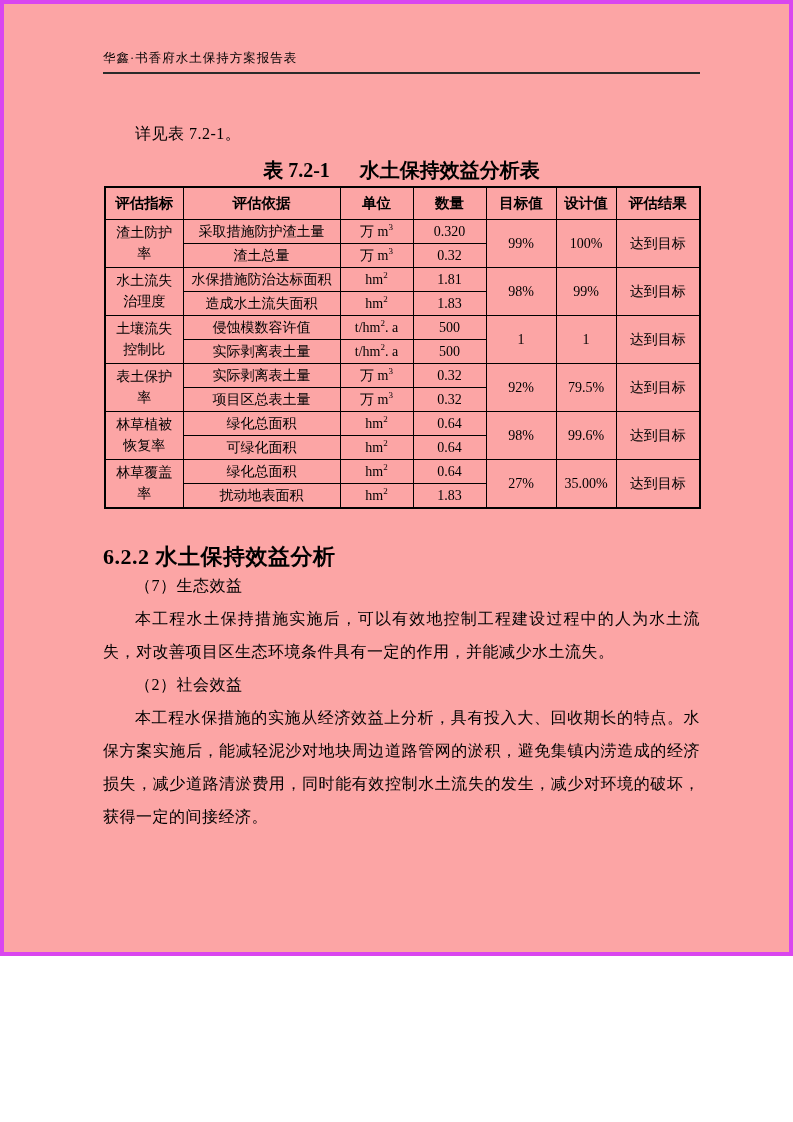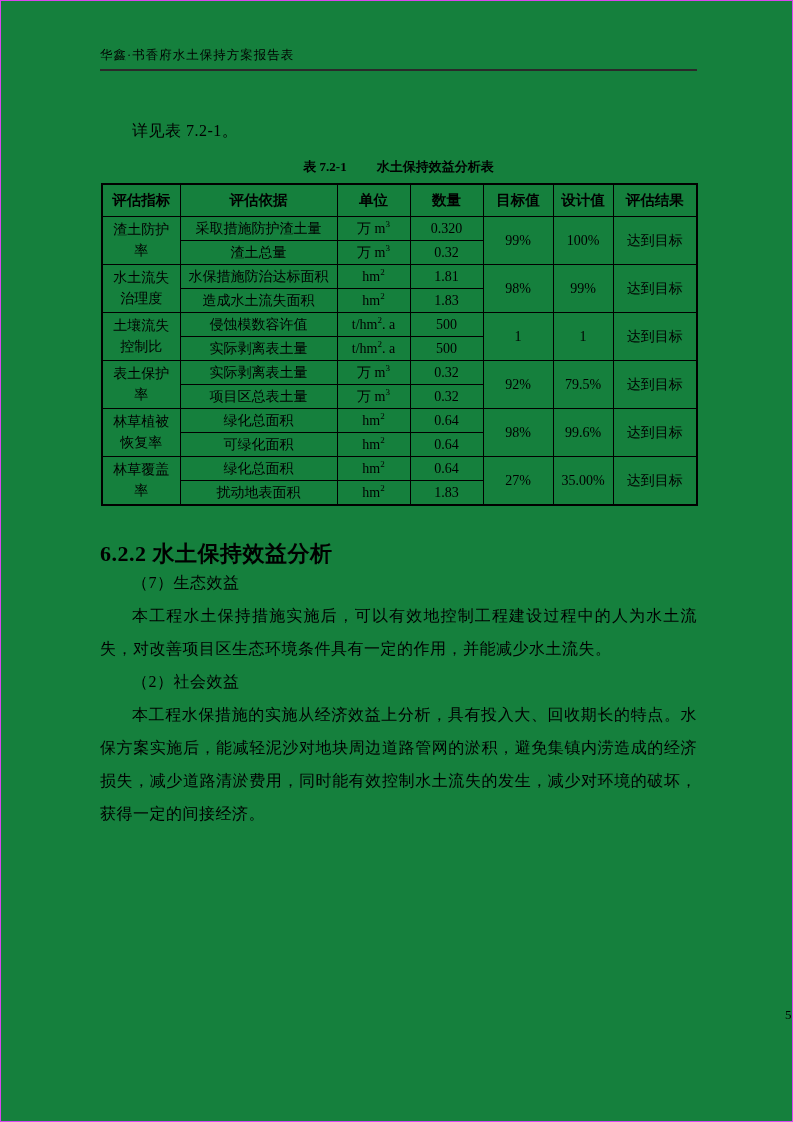--- a/index.html
+++ b/index.html
@@ -1,32 +1,32 @@
 <!DOCTYPE html>
 <html><head>
 <meta charset="utf-8">
 <style>
   html,body{margin:0;padding:0;background:#ffffff;}
   .page{
-    position:relative;width:793px;height:1122px;background:#15803d;
+    position:relative;width:793px;height:956px;background:#fca5a5;
     color:#000;font-family:"Liberation Serif","DejaVu Serif",serif;
-    overflow:hidden;box-sizing:border-box;border:1px solid #d946ef;
+    overflow:hidden;box-sizing:border-box;border:4px solid #d946ef;
   }
   .doc-header{
     position:absolute;left:99px;top:46px;width:597px;
     font-size:12.5px;letter-spacing:1px;padding-bottom:5px;
     border-bottom:2px solid #2a2a2a;
   }
   .intro{
     position:absolute;left:99px;top:118px;width:597px;margin:0;
     font-size:16px;line-height:24px;text-indent:2em;letter-spacing:0.5px;
   }
   .tbl-caption{
     position:absolute;left:99px;top:154px;width:597px;margin:0;
-    text-align:center;font-weight:bold;font-size:13px;line-height:24px;
+    text-align:center;font-weight:bold;font-size:20px;line-height:24px;
   }
   .cap-gap{display:inline-block;width:30px;}
   table.benefit-table{
     position:absolute;left:100px;top:182px;width:595px;
     border-collapse:collapse;table-layout:fixed;
     font-size:14px;border:2px solid #000;
   }
   .benefit-table th,.benefit-table td{
     border:1px solid #000;text-align:center;vertical-align:middle;
     padding:0 3px;overflow:hidden;

